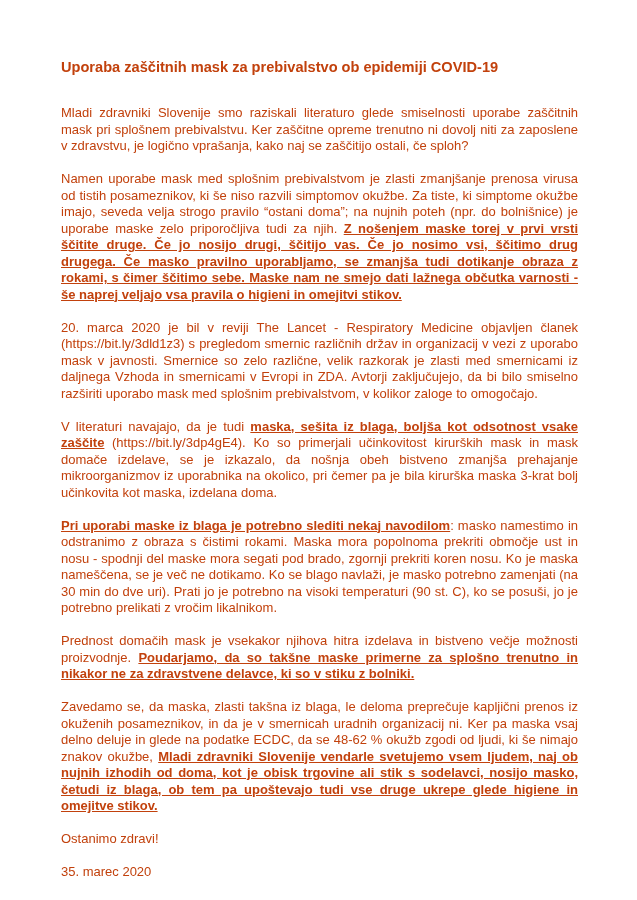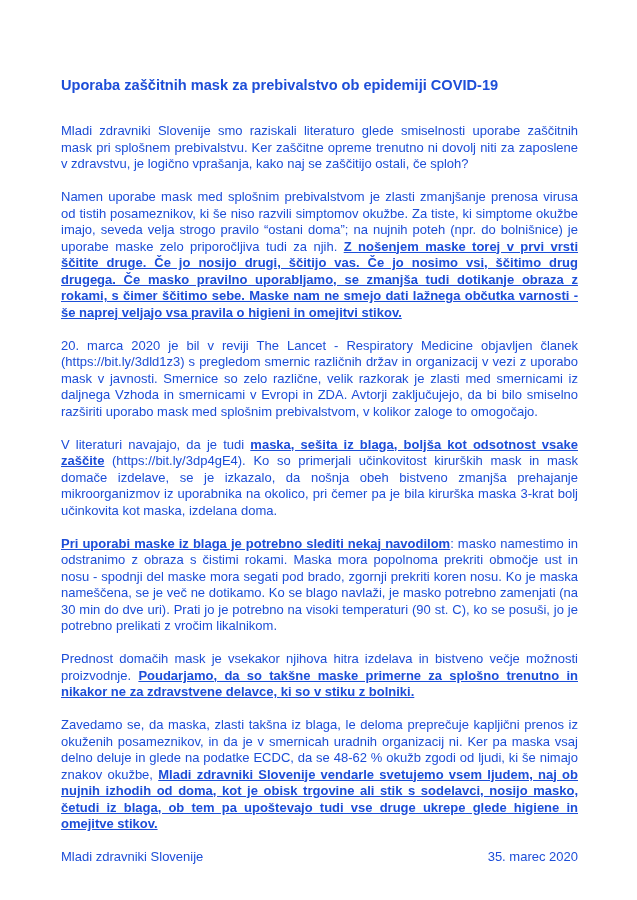--- a/index.html
+++ b/index.html
@@ -5,23 +5,23 @@
   html, body {
     margin: 0;
     padding: 0;
     background: #ffffff;
   }
   .page {
     position: relative;
     width: 637px;
     height: 900px;
     box-sizing: border-box;
-    padding: 76px 59px 0 61px;
+    padding: 58px 59px 0 61px;
     background: #ffffff;
-    color: #1d4ed8;
+    color: #c2410c;
     font-family: "Liberation Sans", "DejaVu Sans", sans-serif;
     font-size: 13px;
     line-height: 16.5px;
     overflow: hidden;
   }
   .doc-title {
     font-size: 14.6px;
     font-weight: bold;
     margin: 0 0 29px 0;
     line-height: 18px;
@@ -49,19 +49,19 @@
   <h1 class="doc-title">Uporaba zaščitnih mask za prebivalstvo ob epidemiji COVID-19</h1>
 
   <div class="doc-body" id="doc-body">
       <p><span>Mladi zdravniki Slovenije smo raziskali literaturo glede smiselnosti uporabe zaščitnih mask pri splošnem prebivalstvu. Ker zaščitne opreme trenutno ni dovolj niti za zaposlene v zdravstvu, je logično vprašanja, kako naj se zaščitijo ostali, če sploh?</span></p>
       <p><span>Namen uporabe mask med splošnim prebivalstvom je zlasti zmanjšanje prenosa virusa od tistih posameznikov, ki še niso razvili simptomov okužbe. Za tiste, ki simptome okužbe imajo, seveda velja strogo pravilo “ostani doma”; na nujnih poteh (npr. do bolnišnice) je uporabe maske zelo priporočljiva tudi za njih. </span><strong>Z nošenjem maske torej v prvi vrsti ščitite druge. Če jo nosijo drugi, ščitijo vas. Če jo nosimo vsi, ščitimo drug drugega. Če masko pravilno uporabljamo, se zmanjša tudi dotikanje obraza z rokami, s čimer ščitimo sebe. Maske nam ne smejo dati lažnega občutka varnosti - še naprej veljajo vsa pravila o higieni in omejitvi stikov.</strong></p>
       <p><span>20. marca 2020 je bil v reviji The Lancet - Respiratory Medicine objavljen članek (https://bit.ly/3dld1z3) s pregledom smernic različnih držav in organizacij v vezi z uporabo mask v javnosti. Smernice so zelo različne, velik razkorak je zlasti med smernicami iz daljnega Vzhoda in smernicami v Evropi in ZDA. Avtorji zaključujejo, da bi bilo smiselno razširiti uporabo mask med splošnim prebivalstvom, v kolikor zaloge to omogočajo.</span></p>
       <p><span>V literaturi navajajo, da je tudi </span><strong>maska, sešita iz blaga, boljša kot odsotnost vsake zaščite</strong><span> (https://bit.ly/3dp4gE4). Ko so primerjali učinkovitost kirurških mask in mask domače izdelave, se je izkazalo, da nošnja obeh bistveno zmanjša prehajanje mikroorganizmov iz uporabnika na okolico, pri čemer pa je bila kirurška maska 3-krat bolj učinkovita kot maska, izdelana doma.</span></p>
       <p><strong>Pri uporabi maske iz blaga je potrebno slediti nekaj navodilom</strong><span>: masko namestimo in odstranimo z obraza s čistimi rokami. Maska mora popolnoma prekriti območje ust in nosu - spodnji del maske mora segati pod brado, zgornji prekriti koren nosu. Ko je maska nameščena, se je več ne dotikamo. Ko se blago navlaži, je masko potrebno zamenjati (na 30 min do dve uri). Prati jo je potrebno na visoki temperaturi (90 st. C), ko se posuši, jo je potrebno prelikati z vročim likalnikom.</span></p>
       <p><span>Prednost domačih mask je vsekakor njihova hitra izdelava in bistveno večje možnosti proizvodnje. </span><strong>Poudarjamo, da so takšne maske primerne za splošno trenutno in nikakor ne za zdravstvene delavce, ki so v stiku z bolniki.</strong></p>
       <p><span>Zavedamo se, da maska, zlasti takšna iz blaga, le deloma preprečuje kapljični prenos iz okuženih posameznikov, in da je v smernicah uradnih organizacij ni. Ker pa maska vsaj delno deluje in glede na podatke ECDC, da se 48-62 % okužb zgodi od ljudi, ki še nimajo znakov okužbe, </span><strong>Mladi zdravniki Slovenije vendarle svetujemo vsem ljudem, naj ob nujnih izhodih od doma, kot je obisk trgovine ali stik s sodelavci, nosijo masko, četudi iz blaga, ob tem pa upoštevajo tudi vse druge ukrepe glede higiene in omejitve stikov.</strong></p>
+      <p><span>Ostanimo zdravi!</span></p>
     </div>
 
   <div class="doc-footer">
-    <span>Mladi zdravniki Slovenije</span>
     <span>35. marec 2020</span>
   </div>
 </div>
 
 </body></html>

